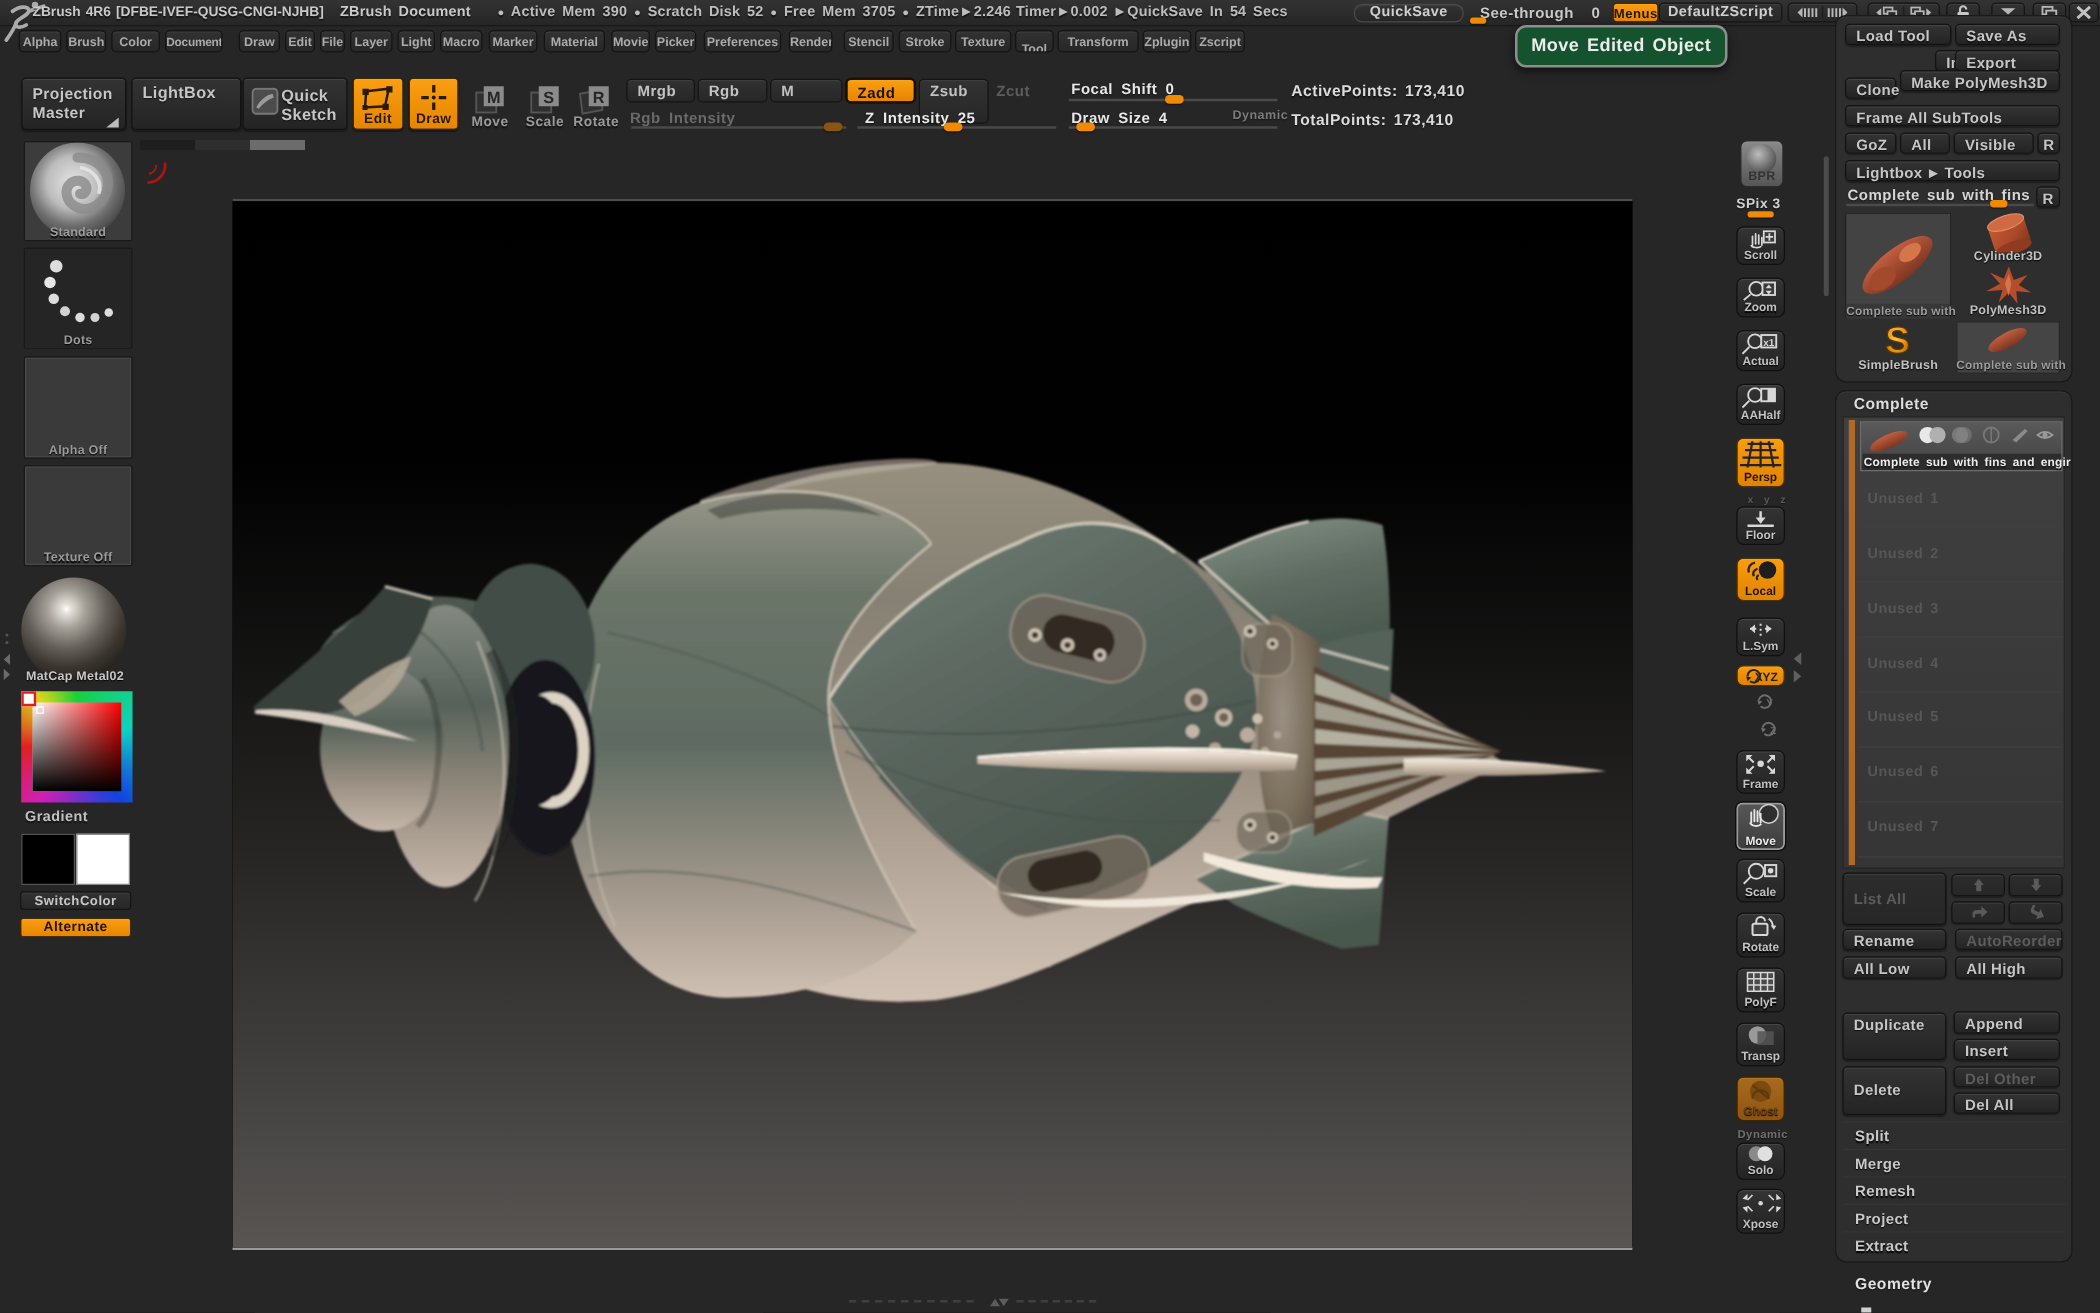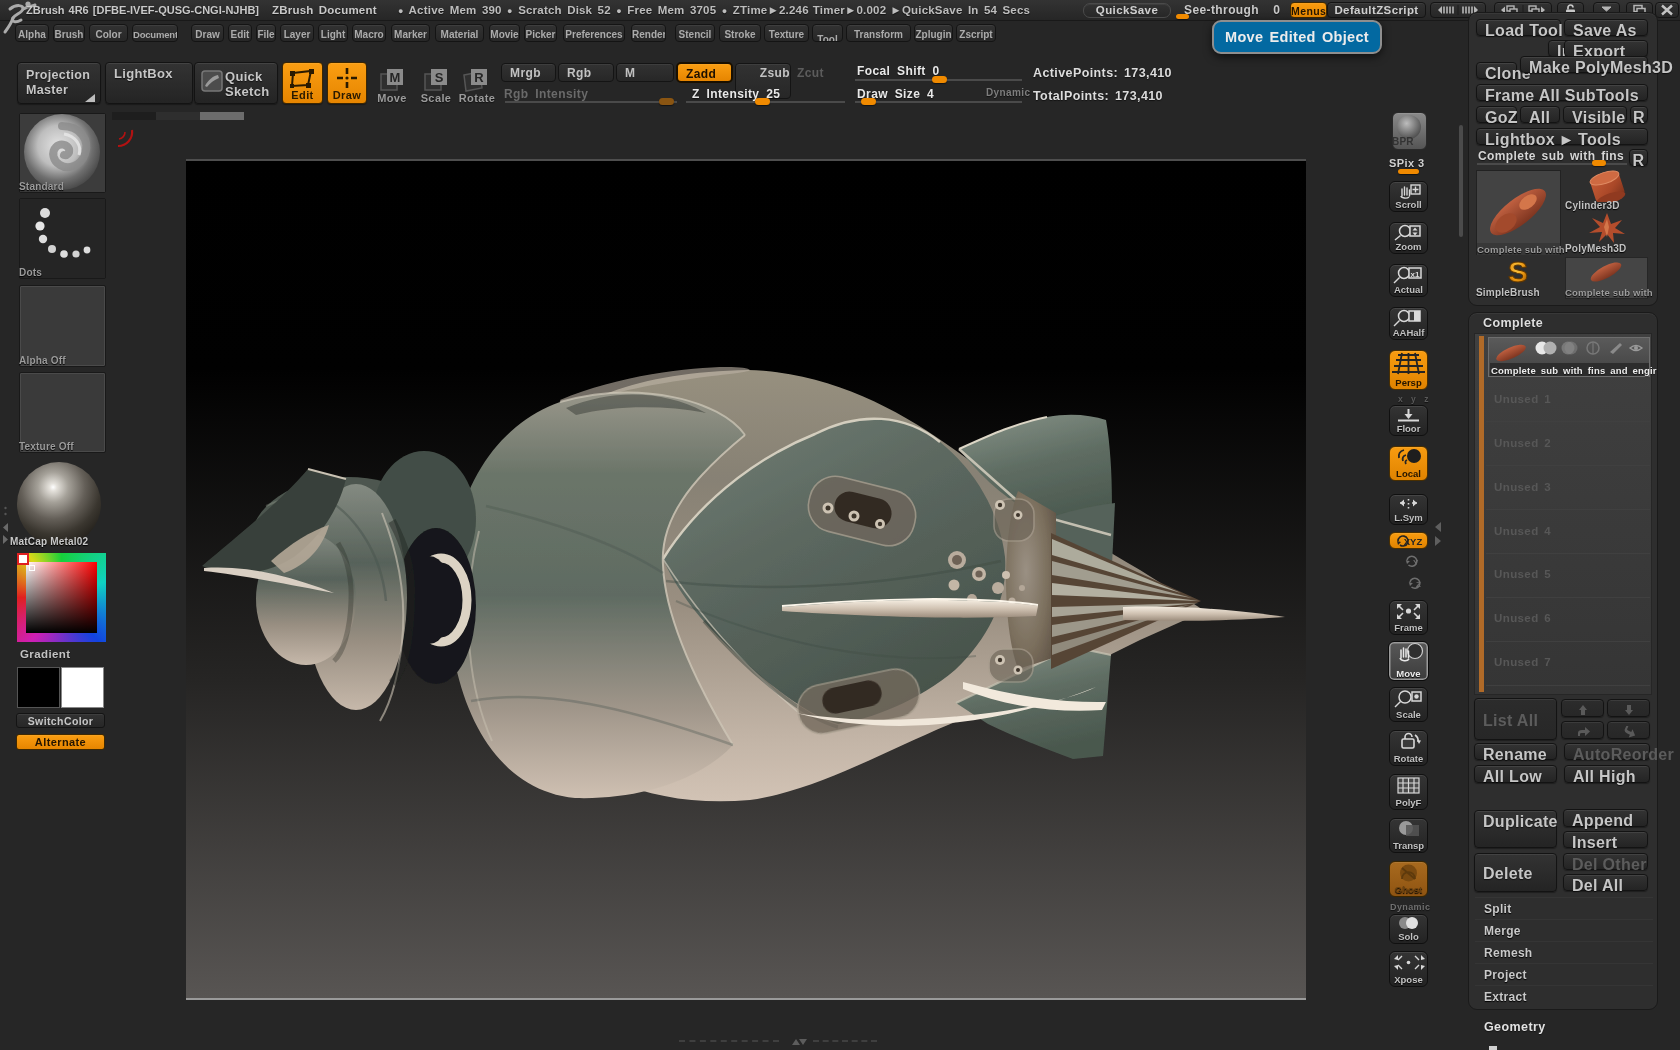--- a/index.html
+++ b/index.html
@@ -1,26 +1,26 @@
 <!DOCTYPE html>
 <html><head><meta charset="utf-8"><style>
 *{margin:0;padding:0;box-sizing:border-box}
 html,body{width:1680px;height:1050px;overflow:hidden;background:#262626;
  font-family:"Liberation Sans",sans-serif;font-weight:bold;}
 .abs{position:absolute}
 .lbl{position:absolute;color:#b9b9b9;font-size:11px;letter-spacing:.4px;white-space:nowrap;text-shadow:0 1px 1px rgba(0,0,0,.55)}
-.btn{position:absolute;background:linear-gradient(#333,#242424);border:1px solid #131313;border-radius:4px;color:#c6c6c6;font-size:16px;letter-spacing:.3px;white-space:nowrap;box-shadow:inset 0 1px 0 rgba(255,255,255,.08),0 1px 1px rgba(0,0,0,.35);text-shadow:0 1px 1px rgba(0,0,0,.6);padding:2px 0 0 8px}
+.btn{position:absolute;background:linear-gradient(#333,#242424);border:1px solid #131313;border-radius:4px;color:#c6c6c6;font-size:12px;letter-spacing:.3px;white-space:nowrap;box-shadow:inset 0 1px 0 rgba(255,255,255,.08),0 1px 1px rgba(0,0,0,.35);text-shadow:0 1px 1px rgba(0,0,0,.6);padding:2px 0 0 8px}
 .btn.c{text-align:center;padding-left:0}
 .btn.or{background:linear-gradient(#fa9e12,#e68500);color:#241500;border-color:#3c2600;text-shadow:none}
 .dis{color:#5c5c5c !important;text-shadow:none}
 .mi{position:absolute;background:linear-gradient(#323232,#272727);border:1px solid #141414;border-radius:4px;color:#ababab;font-size:11.5px;letter-spacing:.4px;text-align:center;padding-top:2px;box-shadow:inset 0 1px 0 rgba(255,255,255,.06)}
 .seg{position:absolute;height:8px;background:#1e1e1e}
 .pill{position:absolute;background:#f08a00;border-radius:3px;box-shadow:0 1px 1px rgba(0,0,0,.5)}
 .thumb{position:absolute;background:#3d3d3d;border:1px solid #191919;border-radius:2px;box-shadow:0 0 0 1px #4a4a4a inset}
-.tl{position:absolute;color:#9b9b9b;font-size:10px;letter-spacing:.2px;text-shadow:0 1px 1px #000;white-space:nowrap}
+.tl{position:absolute;color:#9b9b9b;font-size:10px;letter-spacing:.2px;text-align:center;text-shadow:0 1px 1px #000;white-space:nowrap}
 .sbtn{position:absolute;width:39px;background:linear-gradient(#343434,#232323);border:1px solid #101010;border-radius:6px;box-shadow:inset 0 1px 0 rgba(255,255,255,.09);color:#c2c2c2}
 .sbtn .t{position:absolute;bottom:1px;width:100%;text-align:center;font-size:9.5px;letter-spacing:0;text-shadow:0 1px 1px #000}
 .sbtn.or{background:linear-gradient(#f89c10,#e08300);border-color:#4a2f00}
 .sbtn.or .t{color:#241500;text-shadow:none}
 .rrow{position:absolute;left:1475px;width:178px;border-top:1px solid #353535;color:#c9c9c9;font-size:12px;letter-spacing:.3px;padding:4px 0 0 9px;text-shadow:0 1px 1px #000}
 </style></head>
 <body>
 <div class="abs" style="left:0;top:0;width:1680px;height:21px;background:linear-gradient(#333,#262626);border-bottom:1px solid #191919"></div>
 <svg class="abs" style="left:2px;top:0" width="40" height="36" viewBox="0 0 40 36">
  <g stroke="#ababab" stroke-width="3" fill="none" stroke-linecap="round">
@@ -139,21 +139,21 @@
 <svg class="abs" style="left:460px;top:67px" width="30" height="26" viewBox="0 0 30 26">
  <path d="M4 8 L20 5 L22 21 L6 24 Z" fill="#2f2f2f" stroke="#555" stroke-width="1.5"></path>
  <rect x="11" y="2" width="16" height="16" fill="#8b8b8b"></rect>
     <text x="19" y="15" font-size="13" font-family="Liberation Sans" font-weight="bold" fill="#262626" text-anchor="middle">R</text>
 </svg>
 <div class="lbl" style="left:456px;top:92px;width:42px;text-align:center;font-size:11px;color:#9a9a9a">Rotate</div>
 <div class="mi" style="left:501px;top:63px;width:55px;height:19px;text-align:left;padding:2px 0 0 8px;font-size:12px;color:#c2c2c2">Mrgb</div>
 <div class="mi" style="left:558px;top:63px;width:56px;height:19px;text-align:left;padding:2px 0 0 8px;font-size:12px;color:#c2c2c2">Rgb</div>
 <div class="mi" style="left:616px;top:63px;width:58px;height:19px;text-align:left;padding:2px 0 0 8px;font-size:12px;color:#c2c2c2">M</div>
 <div class="mi" style="left:676px;top:62px;width:57px;height:21px;text-align:left;padding:3px 0 0 8px;font-size:12px;background:linear-gradient(#fa9e12,#e68500);color:#1d1000;border:2px solid #1a1000;border-radius:5px">Zadd</div>
-<div class="mi" style="left:735px;top:63px;width:56px;height:36px;text-align:right;padding:2px 0 0 8px;font-size:12px;color:#c2c2c2">Zsub</div>
+<div class="mi" style="left:735px;top:63px;width:56px;height:36px;text-align:left;padding:2px 0 0 8px;font-size:12px;color:#c2c2c2">Zsub</div>
 <div class="lbl dis" style="left:797px;top:66px;font-size:12px">Zcut</div>
 <div class="lbl dis" style="left:504px;top:87px;font-size:12px;word-spacing:3px;color:#6a6a6a !important">Rgb Intensity</div>
 <div class="abs" style="left:505px;top:101px;width:172px;height:1.5px;background:#4a4a4a"></div>
 <div class="pill" style="left:659px;top:98px;width:15px;height:7px;background:#8a5512;border-radius:3.5px"></div>
 <div class="lbl" style="left:692px;top:87px;font-size:12px;color:#e8e8e8;word-spacing:3px">Z Intensity 25</div>
 <div class="abs" style="left:686px;top:101px;width:159px;height:1.5px;background:#4a4a4a"></div>
 <div class="pill" style="left:755px;top:98px;width:15px;height:7px;border-radius:3.5px"></div>
 <div class="lbl" style="left:857px;top:64px;font-size:12px;color:#e8e8e8;word-spacing:3px">Focal Shift 0</div>
 <div class="abs" style="left:855px;top:79px;width:167px;height:1.5px;background:#4a4a4a"></div>
 <div class="pill" style="left:932px;top:76px;width:15px;height:7px;border-radius:3.5px"></div>
@@ -665,13 +665,13 @@
 <div class="btn dis" style="left:1563px;top:853px;width:85px;height:17px">Del Other</div>
 <div class="btn" style="left:1563px;top:874px;width:85px;height:17px">Del All</div>
 <div class="rrow" style="top:897px;height:22px">Split</div>
 <div class="rrow" style="top:919px;height:22px">Merge</div>
 <div class="rrow" style="top:941px;height:22px">Remesh</div>
 <div class="rrow" style="top:963px;height:22px">Project</div>
 <div class="rrow" style="top:985px;height:21px">Extract</div>
 <div class="lbl" style="left:1484px;top:1020px;font-size:12.5px;color:#e2e2e2">Geometry</div>
 <div class="abs" style="left:1489px;top:1046px;width:8px;height:4px;background:#d0d0d0"></div>
 
-<div class="abs" style="left:1212px;top:20px;width:170px;height:34px;background:#0369a1;border:2px solid #8e8e8e;border-radius:9px;box-shadow:0 3px 8px rgba(0,0,0,.6);color:#ececec;font-size:14.5px;letter-spacing:.3px;word-spacing:2px;text-align:center;padding-top:7px">Move Edited Object</div>
+<div class="abs" style="left:1212px;top:20px;width:170px;height:34px;background:#14532d;border:2px solid #8e8e8e;border-radius:9px;box-shadow:0 3px 8px rgba(0,0,0,.6);color:#ececec;font-size:14.5px;letter-spacing:.3px;word-spacing:2px;text-align:center;padding-top:7px">Move Edited Object</div>
 
 </body></html>

